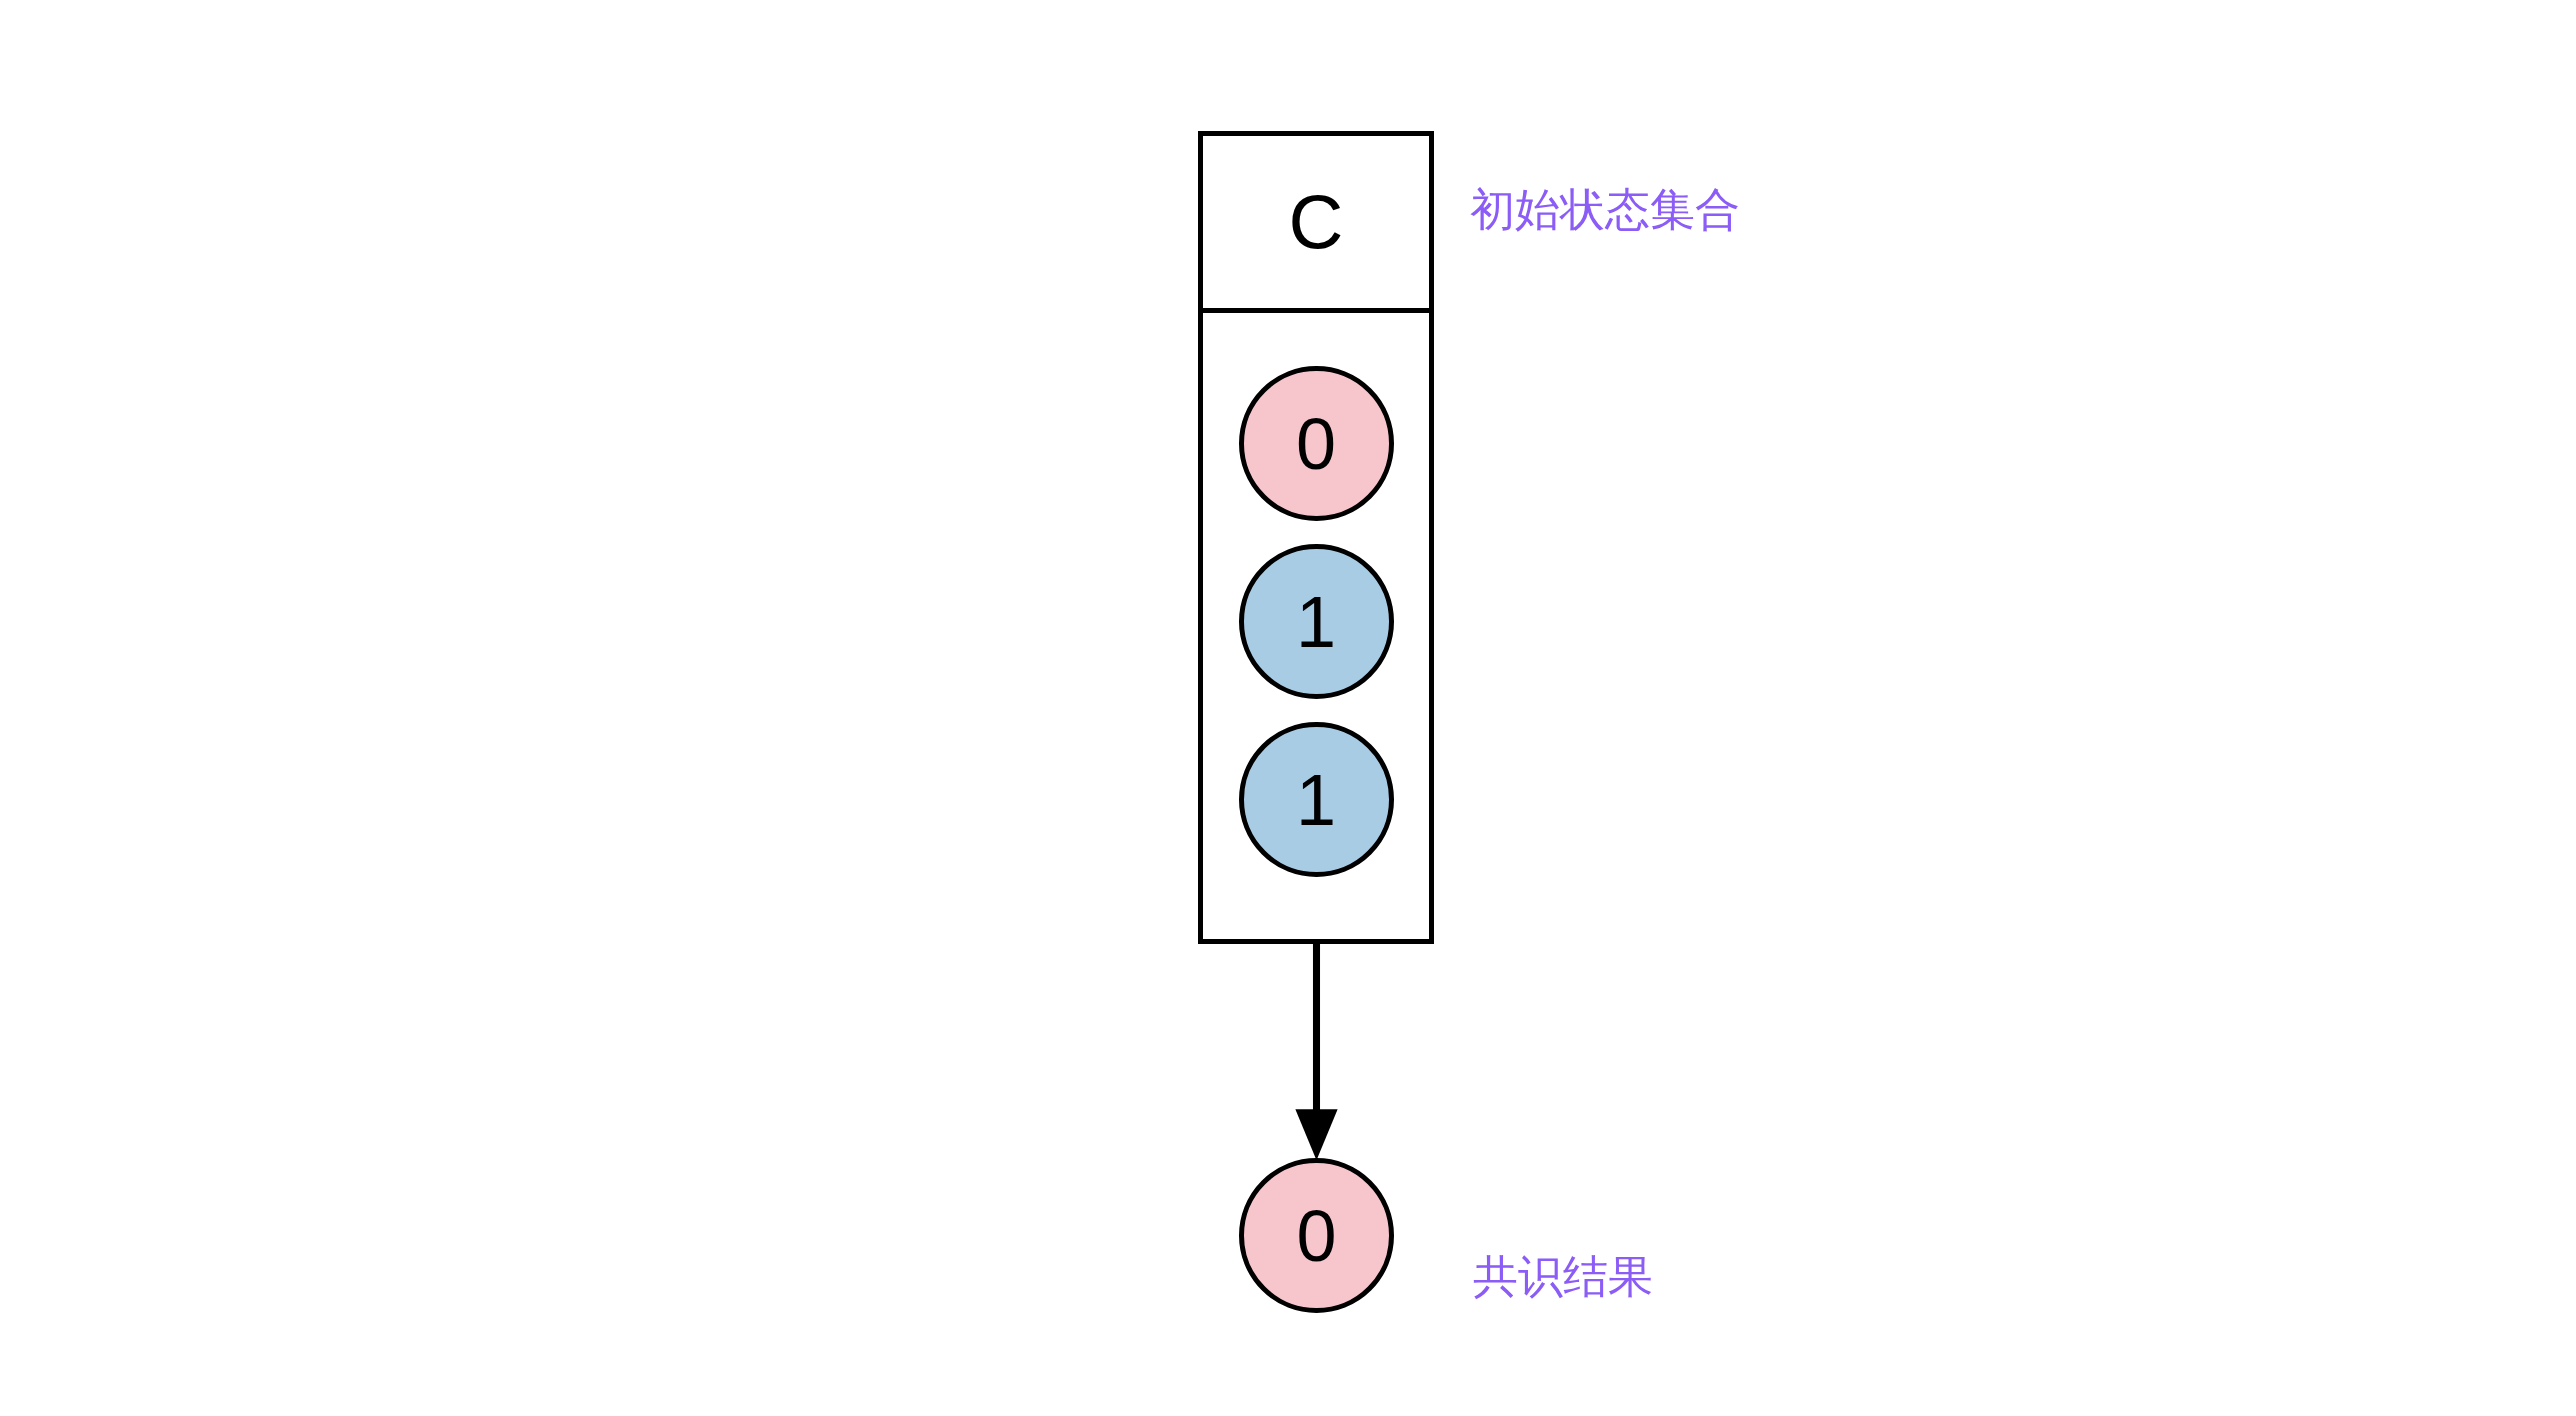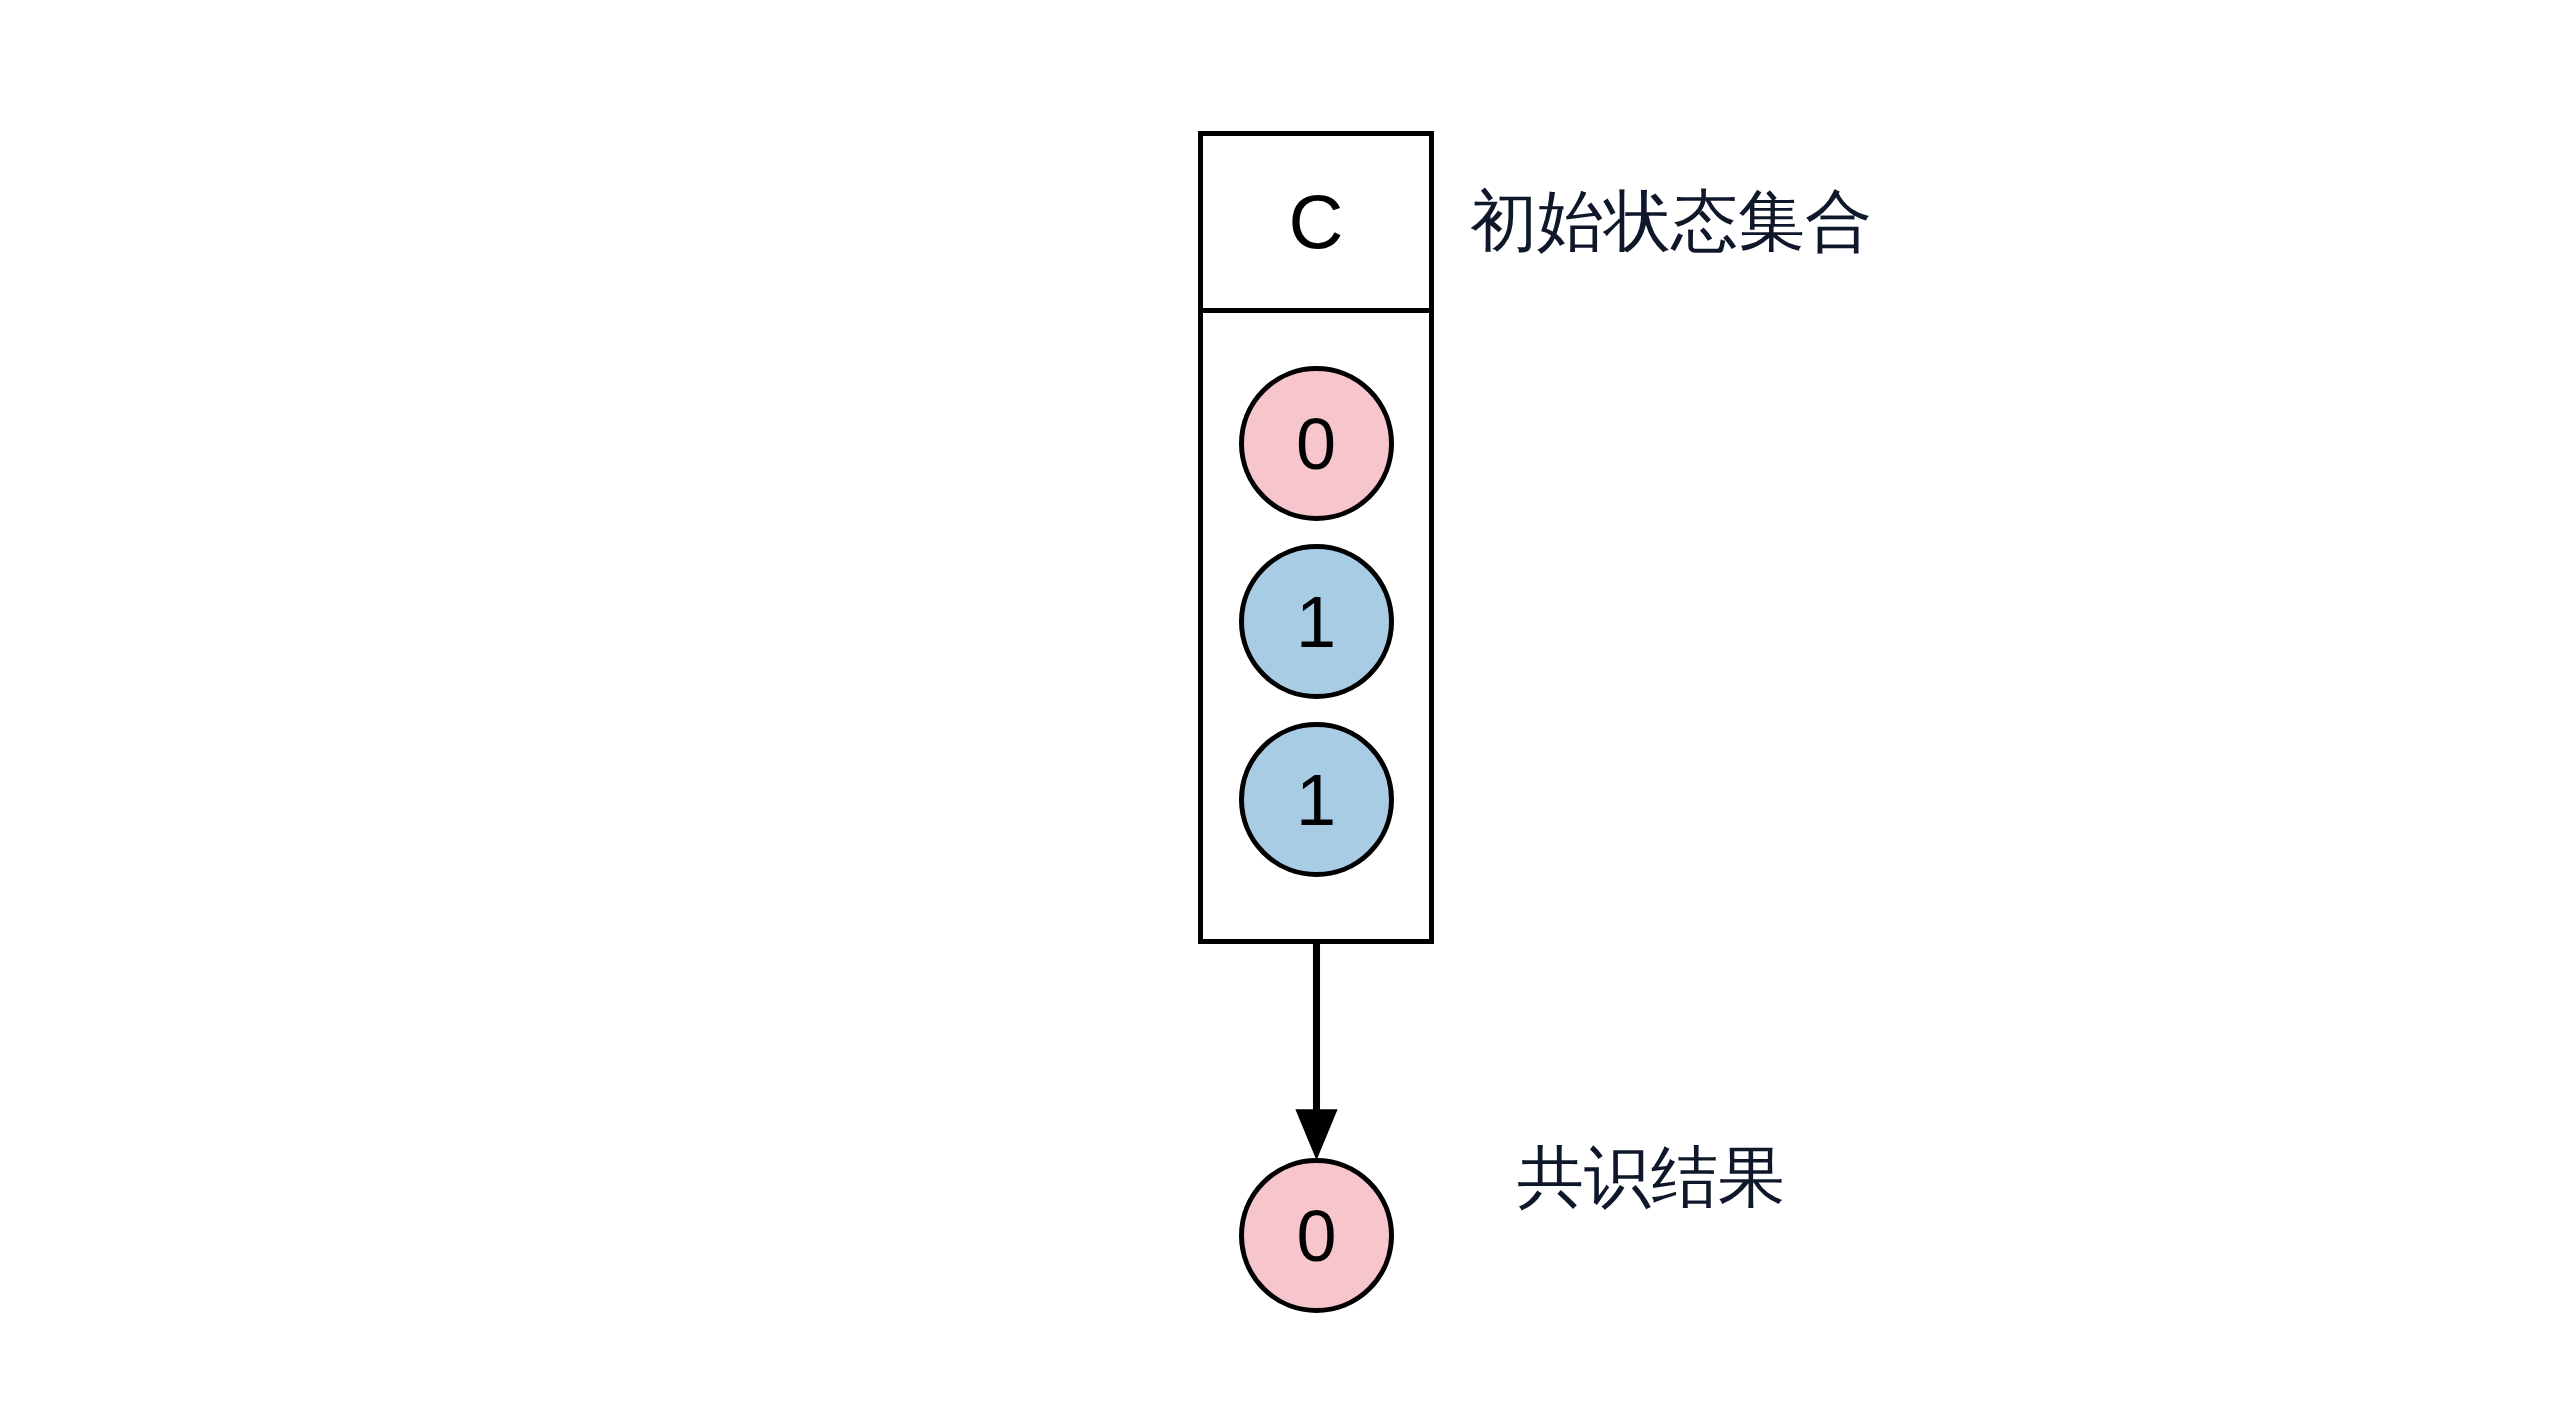--- a/index.html
+++ b/index.html
@@ -101,34 +101,33 @@
     border: 5.3px solid #000000;
     box-sizing: border-box;
     display: flex;
     align-items: center;
     justify-content: center;
   }
 
   
   .annotation {
     position: absolute;
-    font-size: 67px;
+    font-size: 45px;
     line-height: 1;
-    color: #0f172a;
+    color: #8b5cf6;
     white-space: nowrap;
     font-weight: 400;
   }
   .annotation-top {
     left: 1470px;
     top: 187px;
   }
   .annotation-bottom {
     left: 1473px;
-    top: 1143px;
-    margin-left: 44px;
+    top: 1254px;
   }
 </style>
 </head>
 <body>
 
 <div id="canvas">
 
   <div class="state-box">
 
     <div class="state-box-header">

